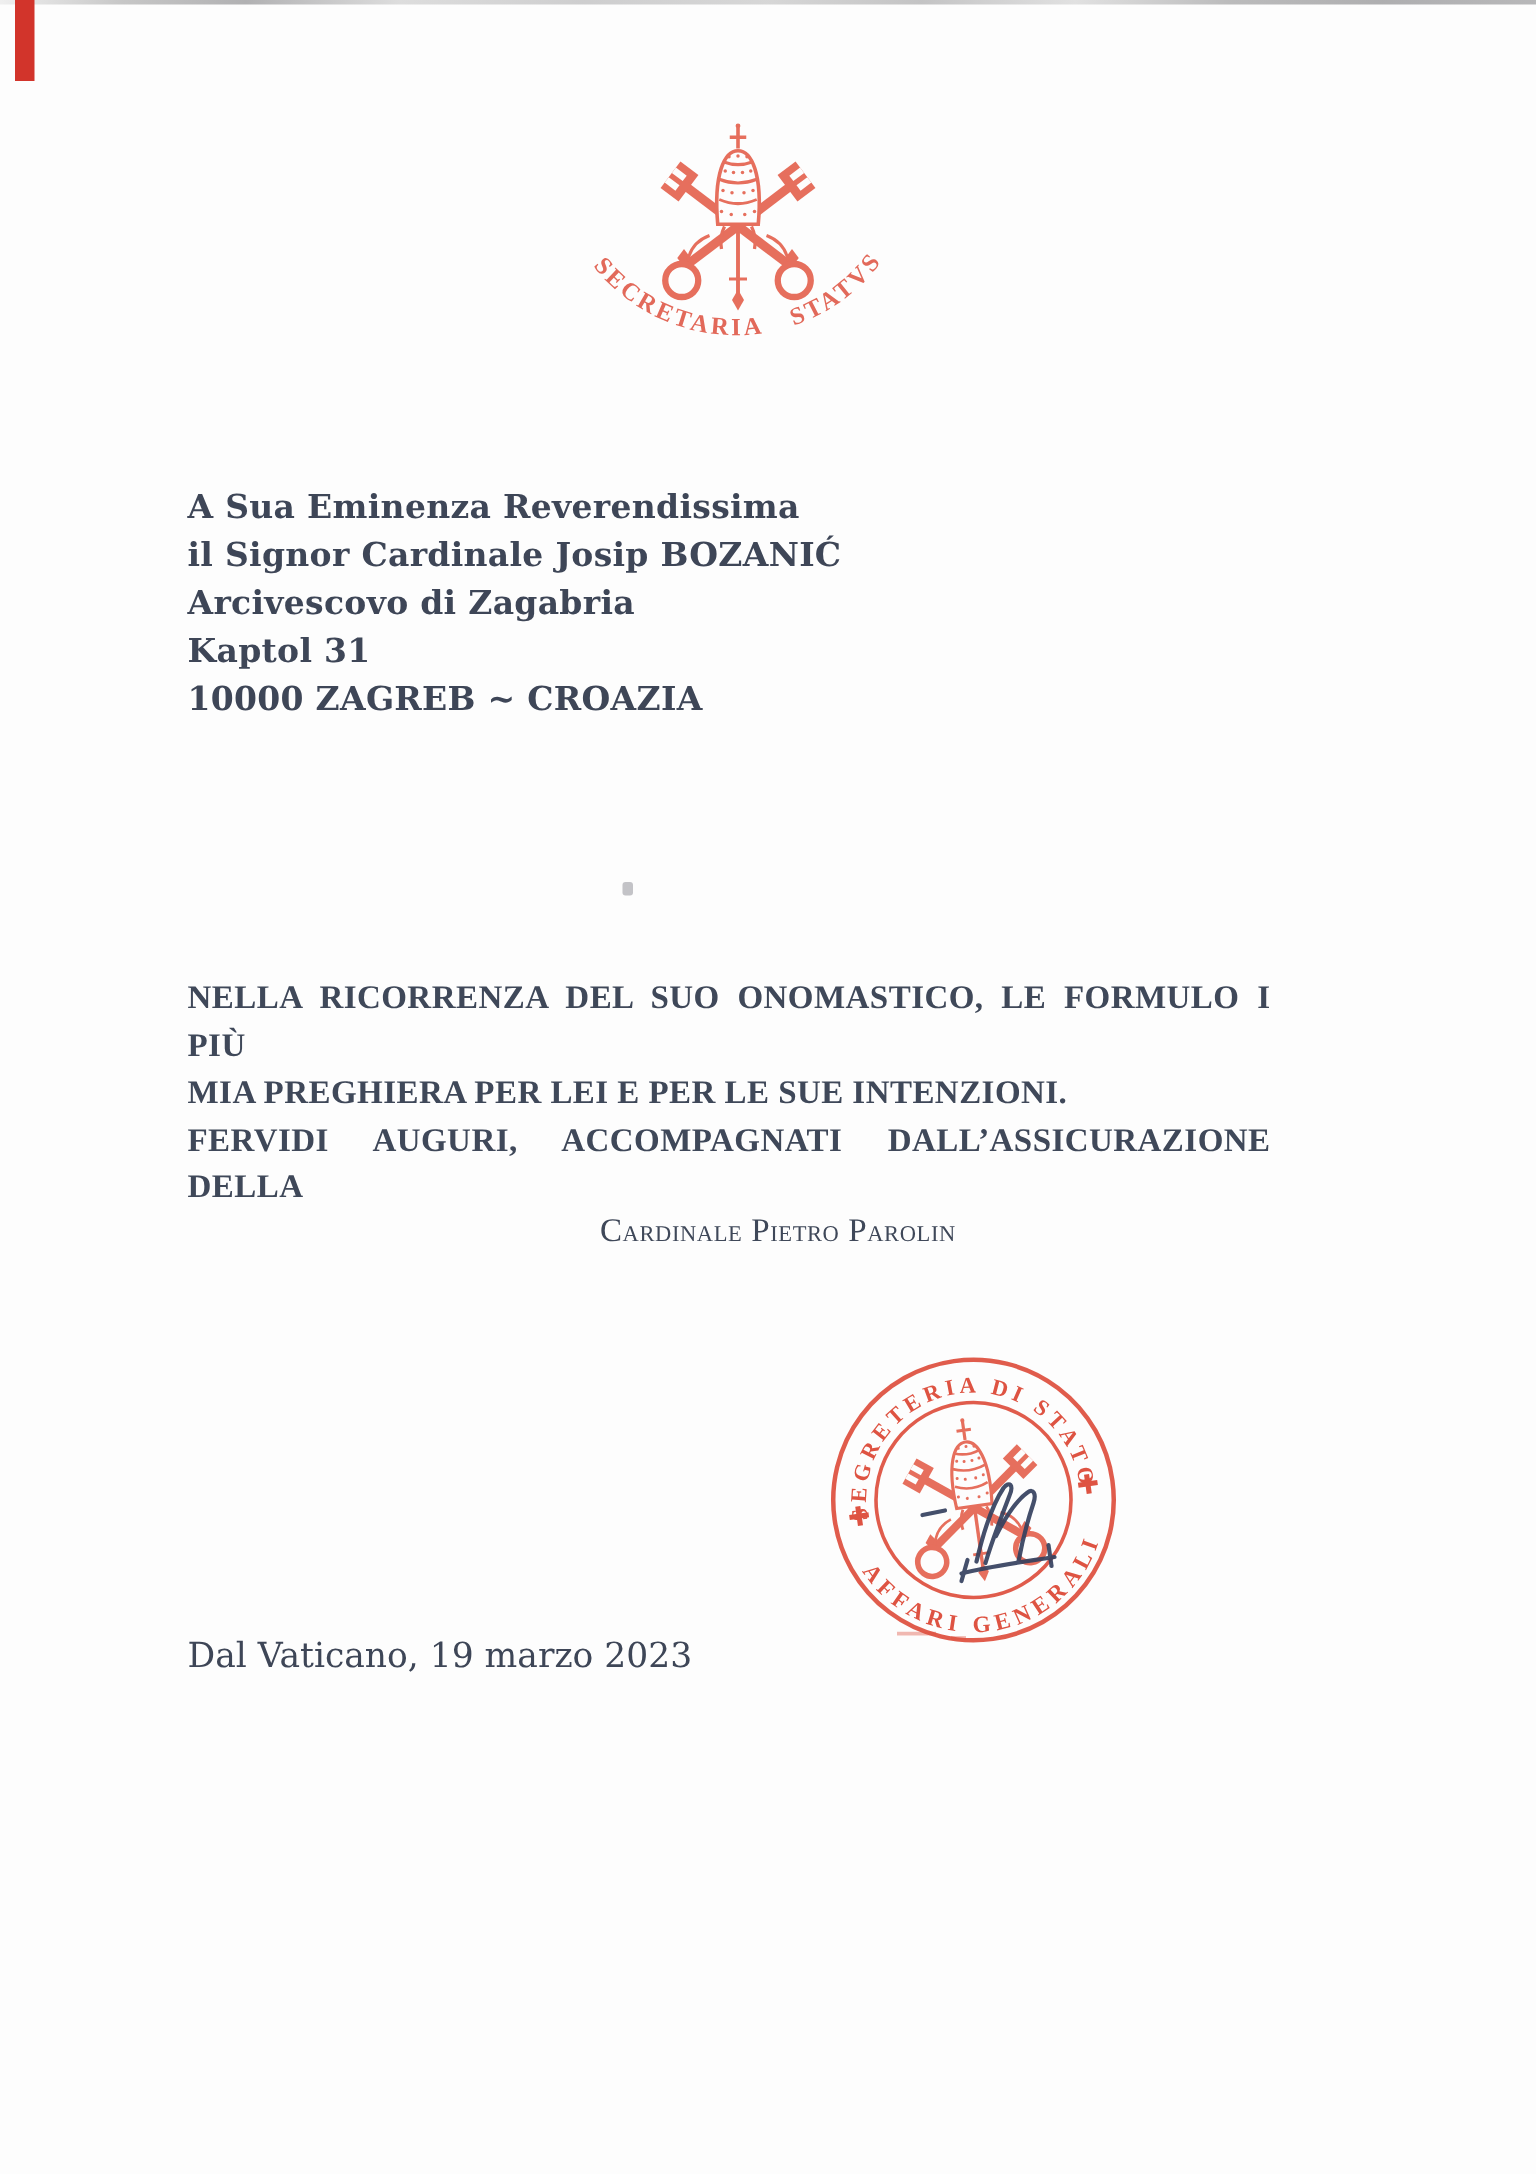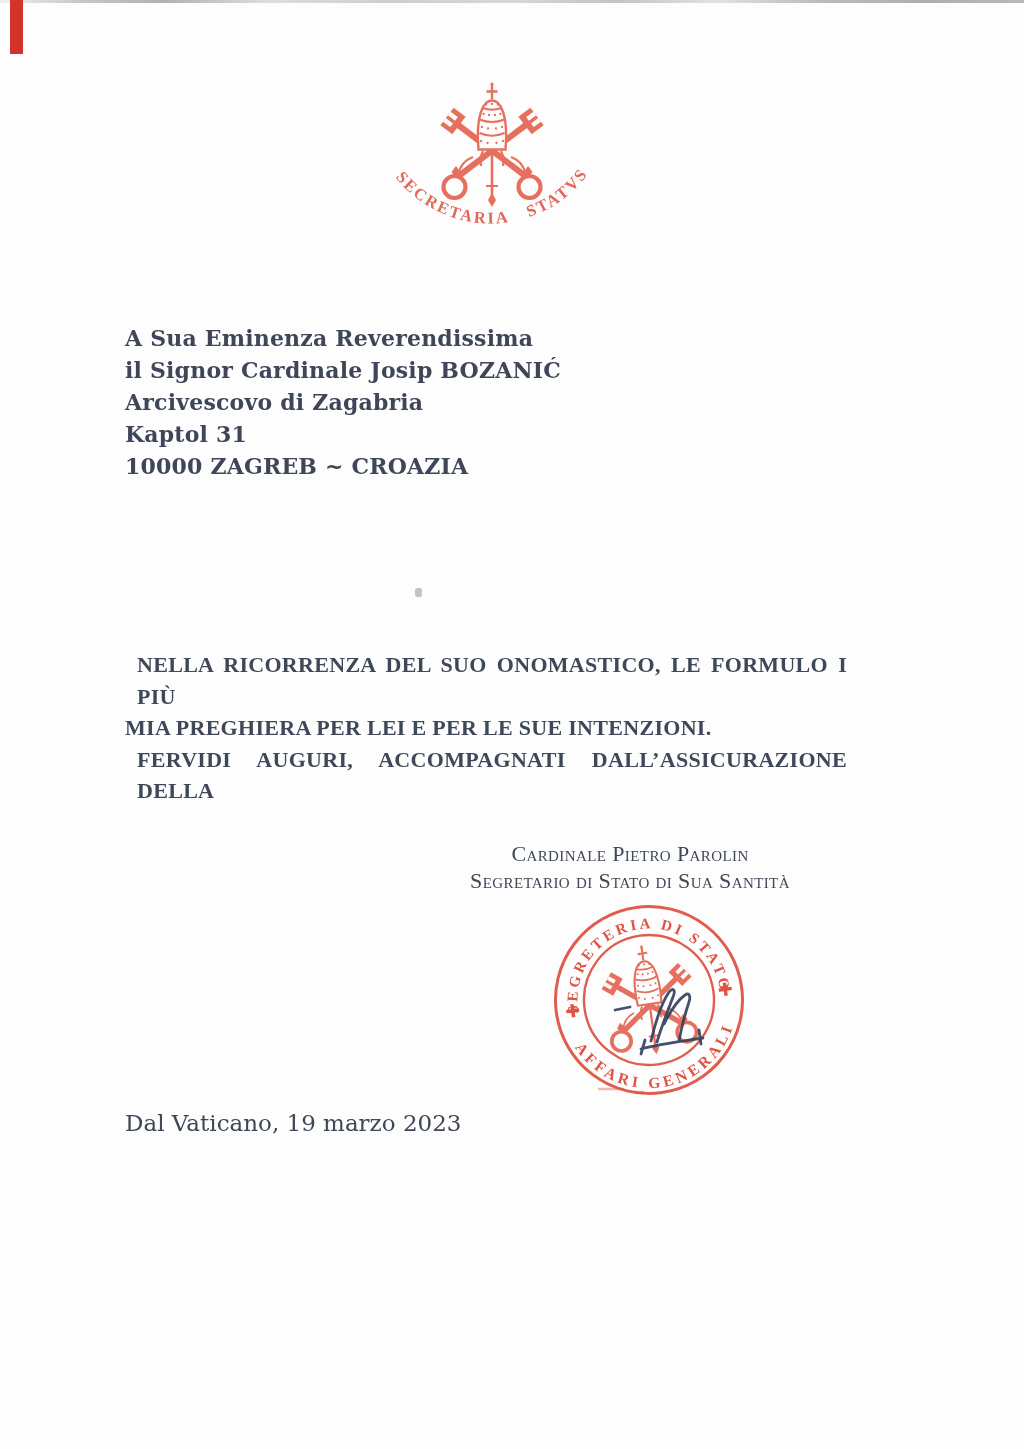--- a/index.html
+++ b/index.html
@@ -21,32 +21,32 @@
   }
   .address{
     position:absolute;left:125px;top:322px;font-size:22px;line-height:32px;
     font-weight:600;letter-spacing:.2px;color:#3e4657;
   }
   .body-text{
     position:absolute;left:125px;top:649px;width:722px;
     font-family:"Liberation Serif",serif;font-size:22px;line-height:31.6px;
     font-weight:600;letter-spacing:.3px;color:#3f4859;
   }
-  .body-line.just{text-align:justify;text-align-last:justify;margin-left:12px;}
+  .body-line.just{text-align:justify;text-align-last:justify;}
   .signature{
-    position:absolute;left:400px;top:840px;width:460px;text-align:center;
+    position:absolute;left:400px;top:806px;width:460px;
     font-family:"Liberation Serif",serif;font-variant:small-caps;font-size:22px;
     line-height:27px;font-weight:500;letter-spacing:.4px;color:#3f4859;
   }
   .stamp-svg{position:absolute;left:540px;top:890px;}
   .stamp-band{
     font-family:"Liberation Serif",serif;font-weight:600;
   }
   .dateline{
-    position:absolute;left:125px;top:1091px;font-size:23px;font-weight:500;color:#3e4657;margin-top:19px;
+    position:absolute;left:125px;top:1091px;font-size:23px;font-weight:500;color:#3e4657;
   }
 </style>
 </head>
 <body>
 
 <div class="page">
 
   <div class="scan-edge"></div>
   <div class="red-bar"></div>
   <div class="speck"></div>
@@ -125,21 +125,20 @@
   </div>
 
   <div class="body-text">
     <div class="body-line just">NELLA RICORRENZA DEL SUO ONOMASTICO, LE FORMULO I PIÙ</div>
     <div class="body-line">MIA PREGHIERA PER LEI E PER LE SUE INTENZIONI.</div>
     <div class="body-line just">FERVIDI AUGURI, ACCOMPAGNATI DALL’ASSICURAZIONE DELLA</div>
   </div>
 
   <div class="signature">
     <div>Cardinale Pietro Parolin</div>
-    <div>Segretario di Stato di Sua Santità</div>
   </div>
 
   <svg class="stamp-svg" width="220" height="222" viewBox="540 890 220 222">
     <g transform="rotate(-8 649 1000)" style="color:#de5342">
       <circle cx="649" cy="1000" r="93.5" fill="none" stroke="currentColor" stroke-width="3" opacity=".95"></circle>
       <circle cx="649" cy="1000" r="65" fill="none" stroke="currentColor" stroke-width="2.4" opacity=".95"></circle>
       <defs>
         <path id="stamp-arc-top" d="M578.6 1012.4 A71.5 71.5 0 1 1 719.4 1012.4"></path>
         <path id="stamp-arc-bottom" d="M564.8 1025.7 A88 88 0 0 0 733.2 1025.7"></path>
       </defs>

